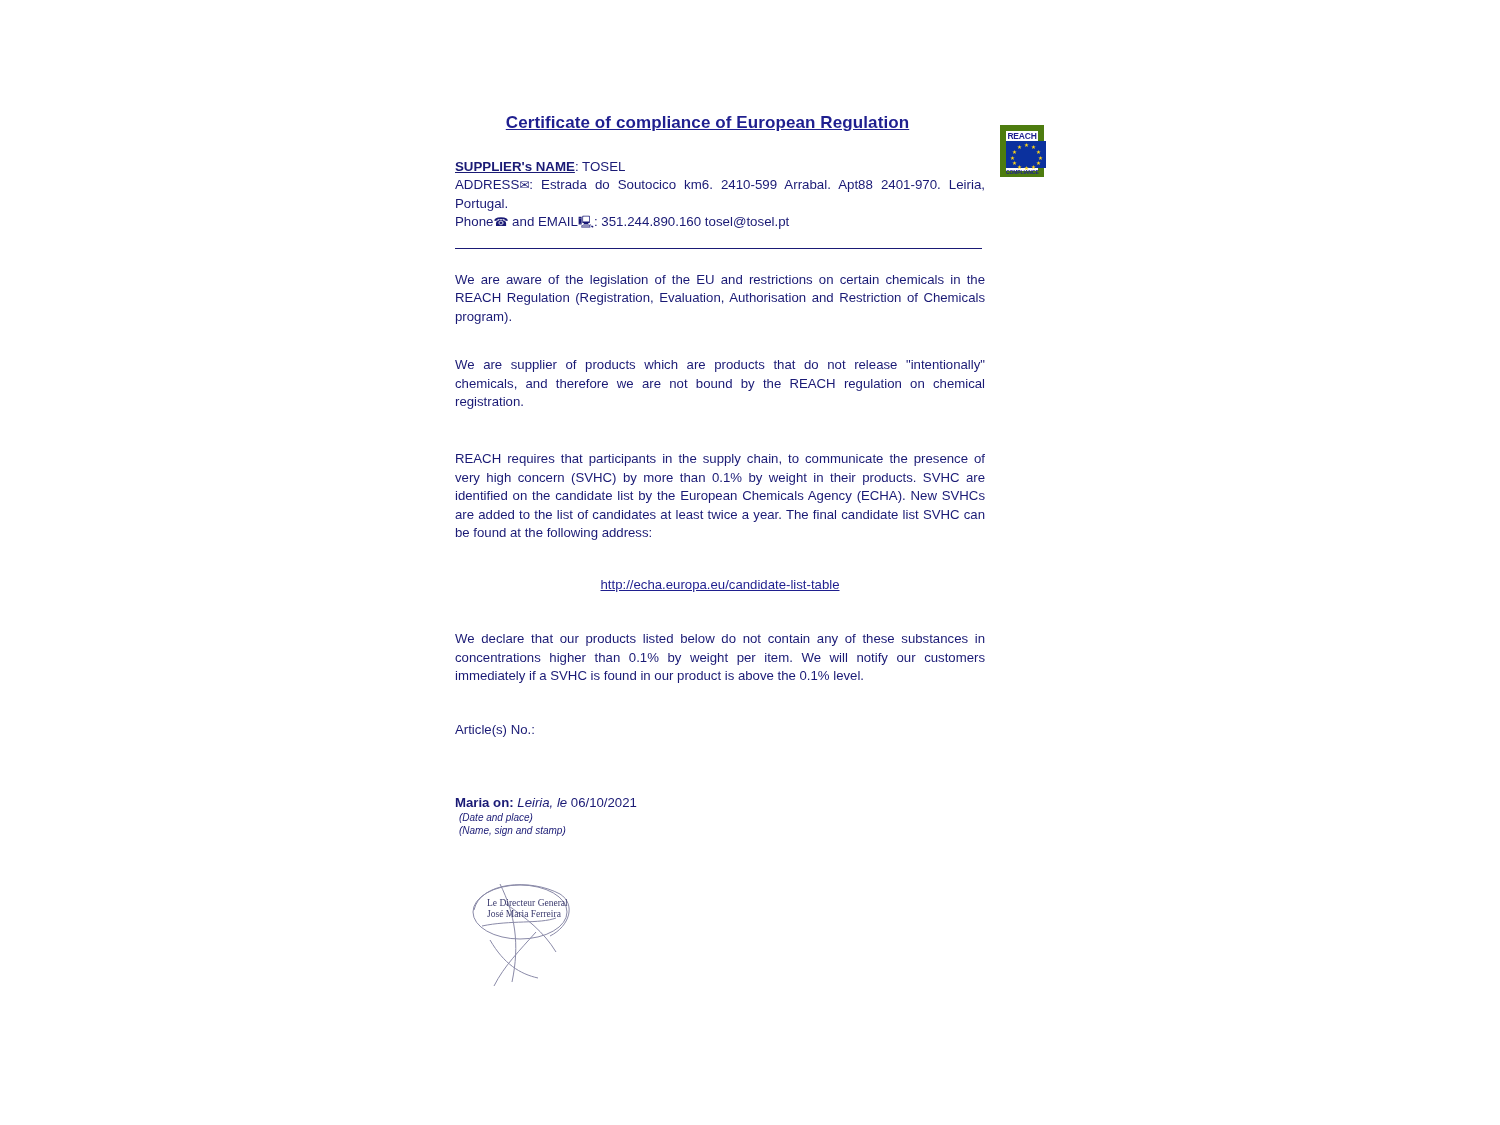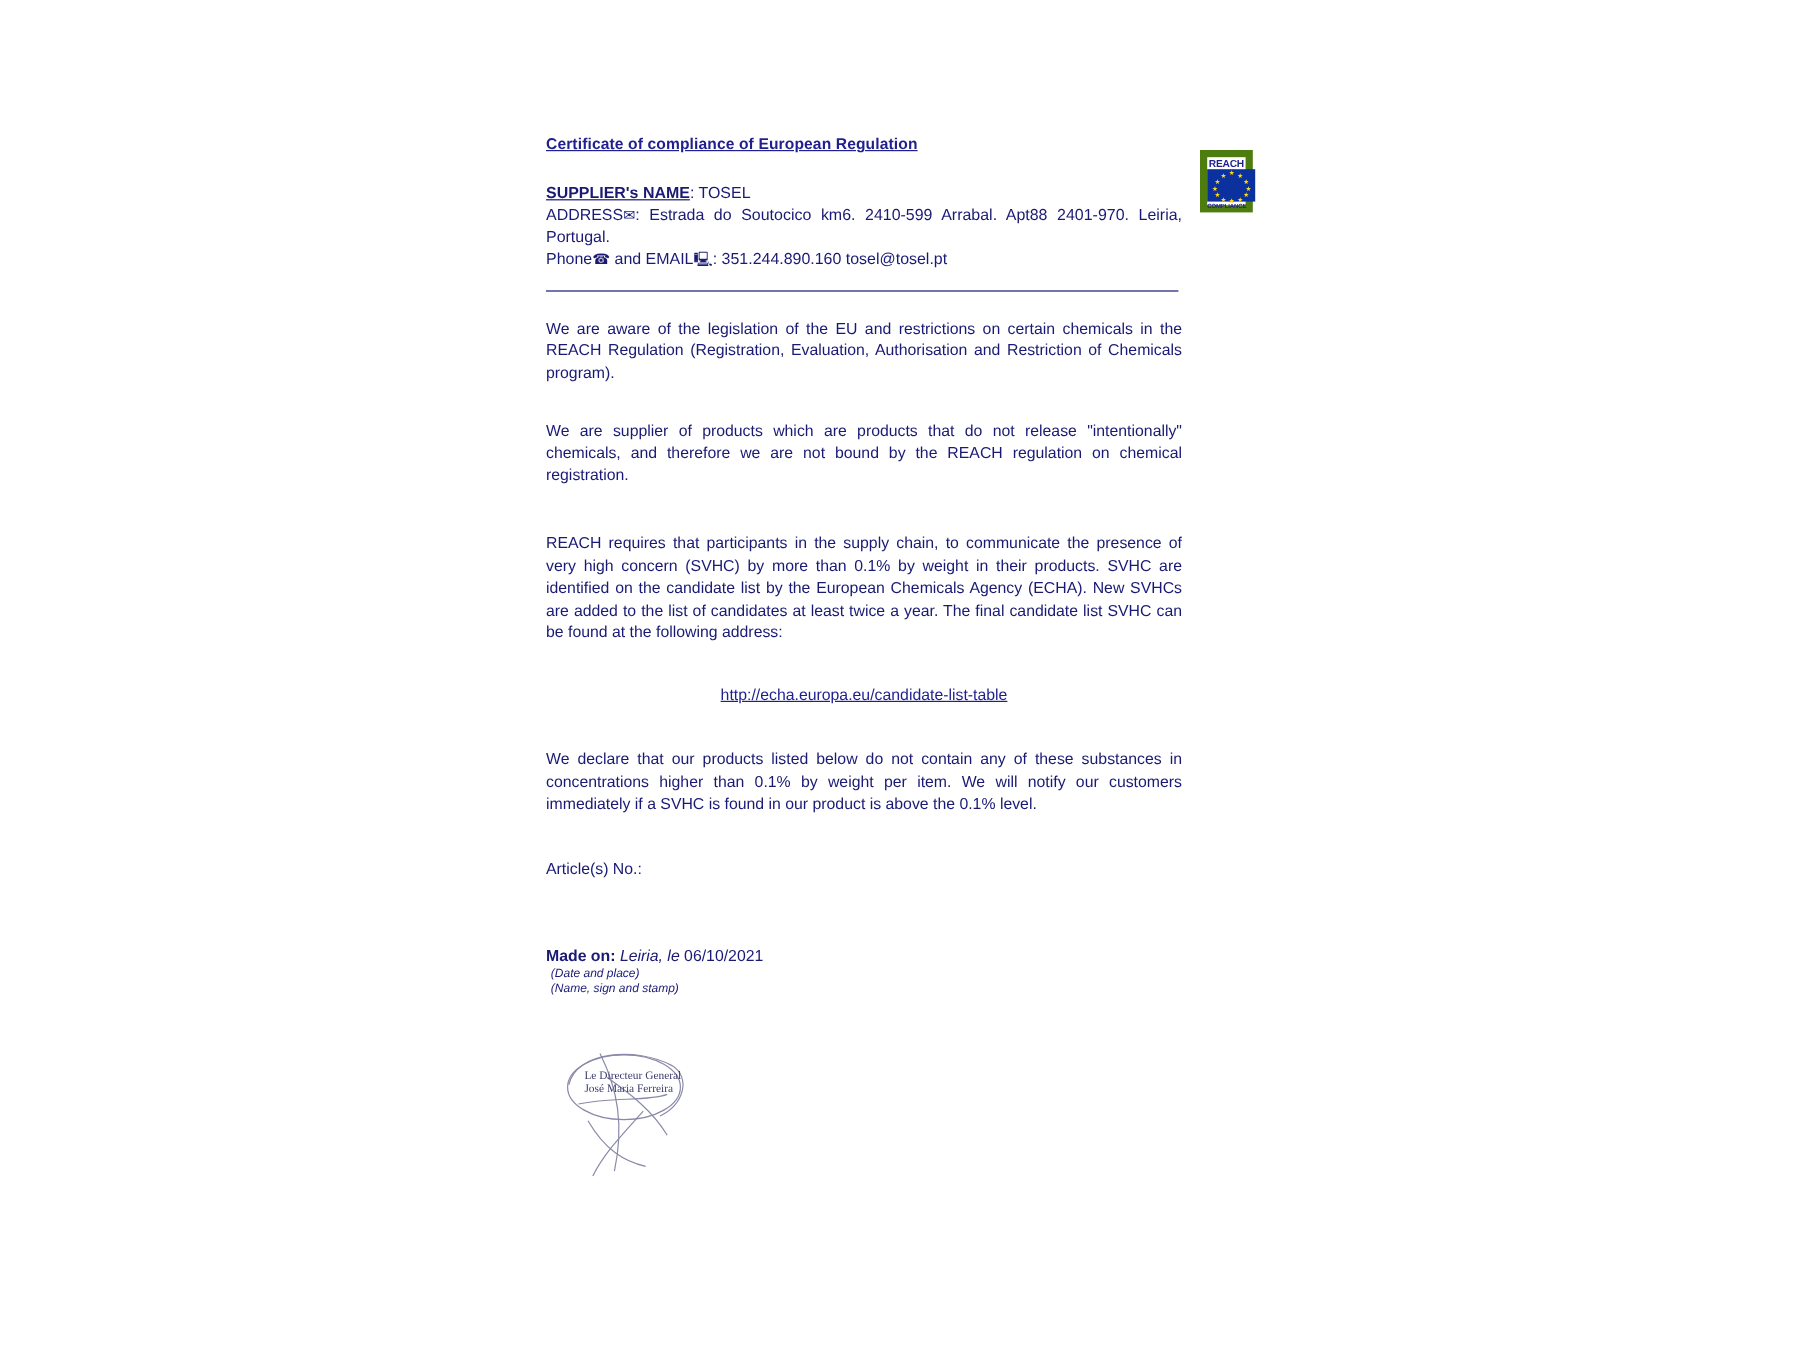--- a/index.html
+++ b/index.html
@@ -15,22 +15,22 @@
     color: #1a1a6e;
     overflow: hidden;
   }
   #doc {
     position: absolute;
     left: 455px;
     top: 110px;
     width: 530px;
   }
   .title {
-    text-align: left;
-    font-size: 13px;
+    text-align: center;
+    font-size: 17px;
     font-weight: bold;
     color: #1f1f8f;
     text-decoration: underline;
     line-height: 1.5;
     letter-spacing: 0.1px;
     width: 505px;
   }
   .title .line2 {
     display: block;
     text-decoration: underline;
@@ -219,21 +219,21 @@
 
   <div class="link-wrap">
     <a href="#">http://echa.europa.eu/candidate-list-table</a>
   </div>
 
   <p class="para gap-xl">We declare that our products listed below do not contain any of these substances in concentrations higher than 0.1% by weight per item. We will notify our customers immediately if a SVHC is found in our product is above the 0.1% level.</p>
 
   <div class="article-line">Article(s) No.:</div>
 
   <div class="made-on">
-    <span class="b">Made on:</span>
+    <span class="b">Maria on:</span>
     <span class="it">Leiria, le</span>
     <span>06/10/2021</span>
   </div>
   <div class="small-it">(Date and place)</div>
 
   <div class="small-it">(Name, sign and stamp)</div>
 
   <div class="sig-area">
     <svg class="sig-svg" width="200" height="120" viewBox="0 0 200 120">
       <g fill="none" stroke="#8a8aa8" stroke-width="1">

